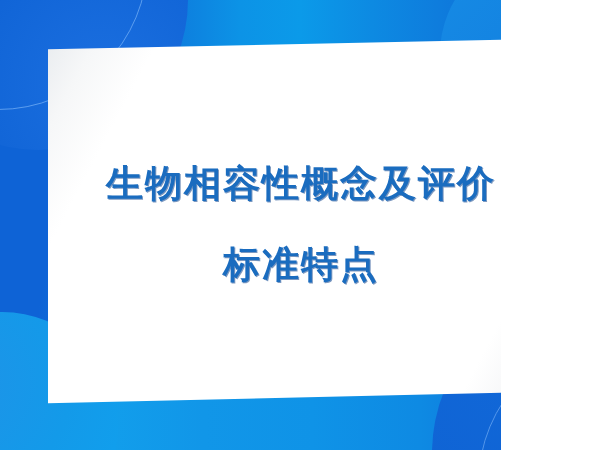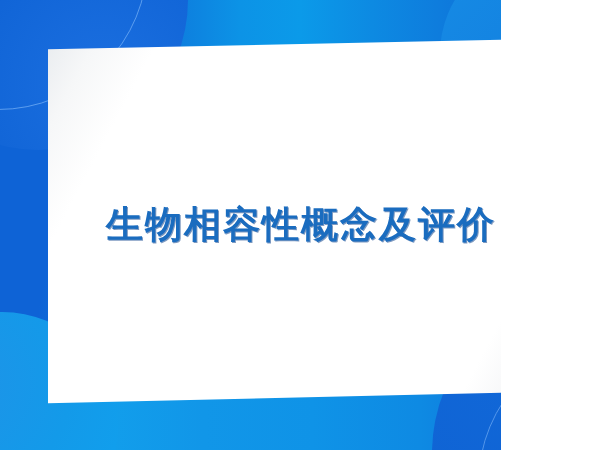--- a/index.html
+++ b/index.html
@@ -164,17 +164,18 @@
 
   <div class="circle circle-bl"></div>
 
   <div class="circle circle-br"></div>
   <div class="arc-br"></div>
 
   <div class="panel">
     <div class="panel-inner">
       <div class="title-block">
         <div class="title-line line-1">生物相容性概念及评价</div>
+        <div class="title-line line-2">标准特点</div>
       </div>
     </div>
   </div>
 
 </div>
 
 </body></html>

